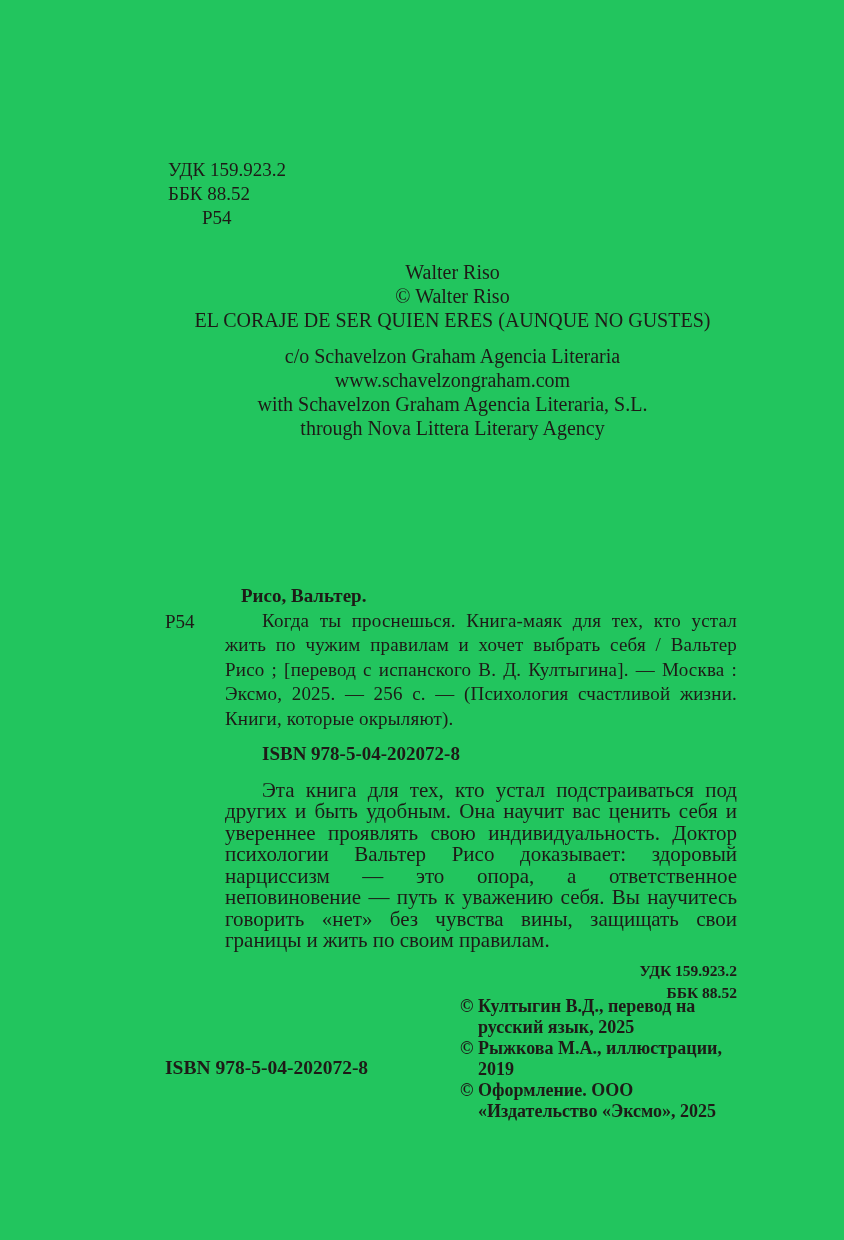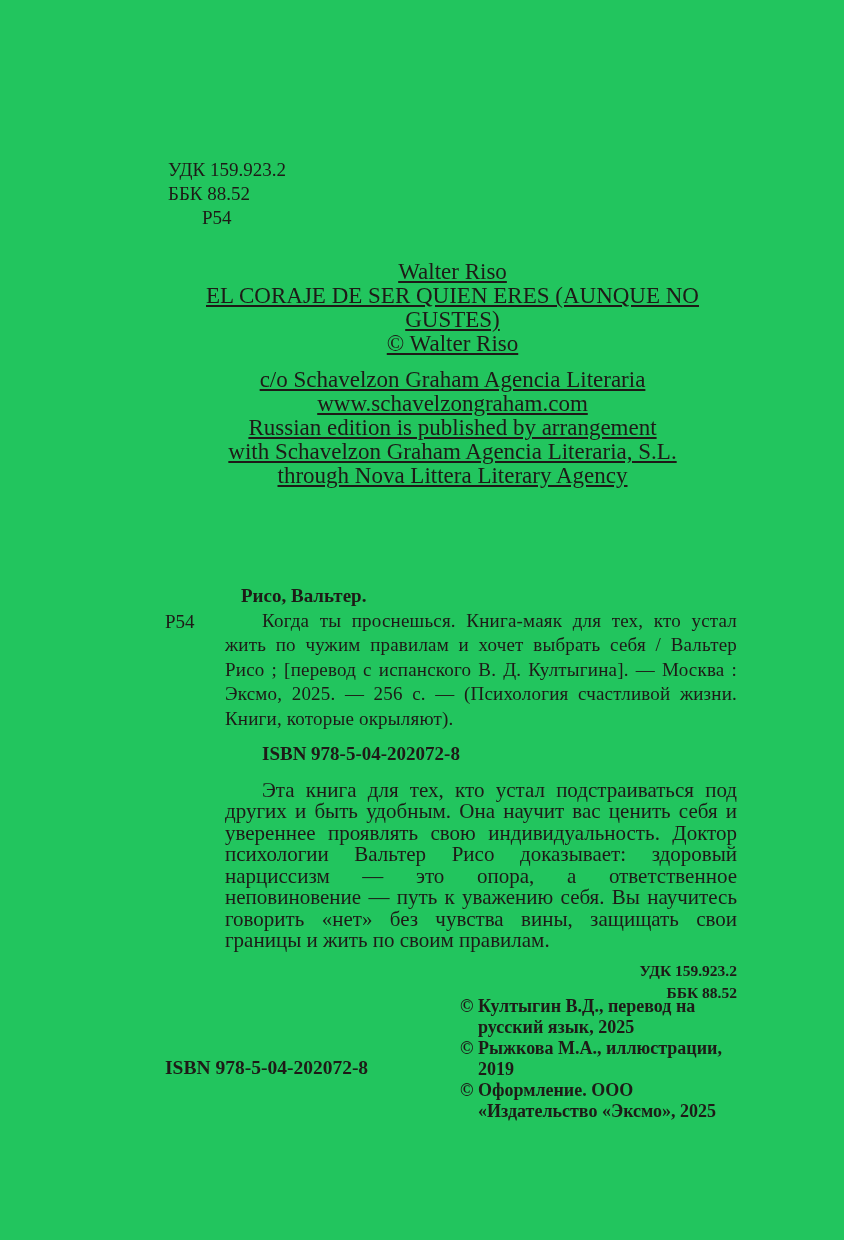--- a/index.html
+++ b/index.html
@@ -29,23 +29,22 @@
     padding-left: 34px;
   }
 
   
   .original-block {
     position: absolute;
     left: 165px;
     top: 260px;
     width: 575px;
     text-align: center;
-    font-size: 23px;
+    font-size: 20px;
     line-height: 24px;
-    text-decoration: underline;
   }
   .original-block .grp2 {
     margin-top: 12px;
   }
 
   
   .catalog-block {
     position: absolute;
     left: 165px;
     top: 584px;
@@ -127,27 +126,26 @@
 
   <div class="codes-block">
     <div>УДК  159.923.2</div>
     <div>ББК  88.52</div>
     <div class="code-indent">Р54</div>
   </div>
 
   <div class="original-block">
     <div class="grp1">
       <div>Walter Riso</div>
+      <div>© Walter Riso</div>
       <div>EL CORAJE DE SER QUIEN ERES (AUNQUE NO GUSTES)</div>
-      <div>© Walter Riso</div>
     </div>
     <div class="grp2">
       <div>c/o Schavelzon Graham Agencia Literaria</div>
       <div>www.schavelzongraham.com</div>
-      <div>Russian edition is published by arrangement</div>
       <div>with Schavelzon Graham Agencia Literaria, S.L.</div>
       <div>through Nova Littera Literary Agency</div>
     </div>
   </div>
 
   <div class="catalog-block">
     <div class="cat-author">Рисо, Вальтер.</div>
     <div class="cat-body">
       <span class="margin-code">Р54</span>
       <p class="cat-desc">Когда ты проснешься. Книга-маяк для тех, кто устал жить по чужим правилам и хочет выбрать себя / Вальтер Рисо ; [перевод с испанского В. Д. Култыгина]. — Москва : Эксмо, 2025. — 256 с. — (Психология счастливой жизни. Книги, которые окрыляют).</p>

